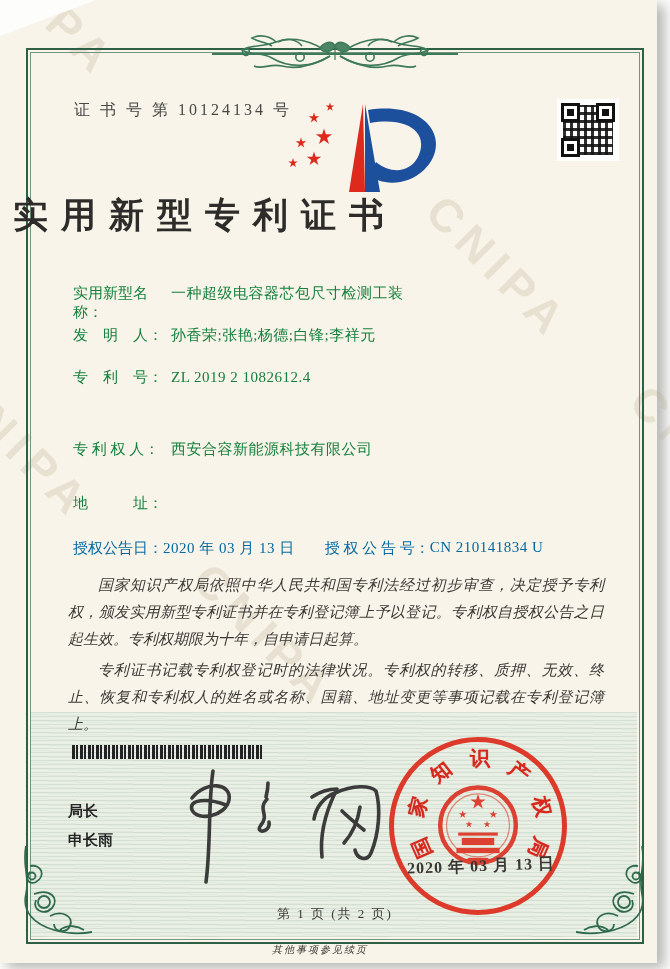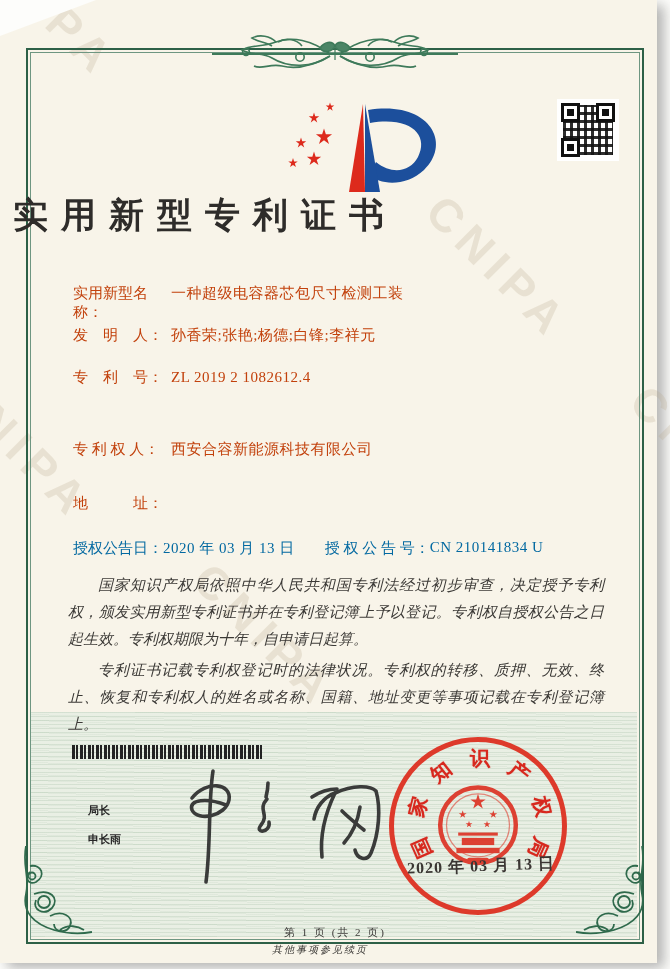--- a/index.html
+++ b/index.html
@@ -29,50 +29,50 @@
   .qr-inner{position:absolute;left:6px;top:6px;width:50px;height:50px;
      background-image:repeating-linear-gradient(90deg,#1d1d1d 0 3px,transparent 3px 7px),
                       repeating-linear-gradient(0deg,#1d1d1d 0 3px,transparent 3px 8px);
      background-blend-mode:multiply;opacity:.92;}
   .finder{position:absolute;width:13px;height:13px;border:3px solid #111;background:#fff;}
   .finder::after{content:"";position:absolute;left:3px;top:3px;width:7px;height:7px;background:#111;}
   .f-tl{left:4px;top:4px}.f-tr{right:4px;top:4px}.f-bl{left:4px;bottom:4px}
   .title{position:absolute;left:0;top:192px;width:670px;text-align:left;
          font-size:35px;font-weight:bold;color:#2e2c2a;letter-spacing:13px;text-indent:13px;}
   
-  .frow{position:absolute;left:73px;width:548px;display:flex;font-size:15px;color:#c2410c;line-height:19px;}
+  .frow{position:absolute;left:73px;width:548px;display:flex;font-size:15px;color:#15803d;line-height:19px;}
   .frow .lbl{width:98px;flex:none;}
   .frow .val{flex:1;letter-spacing:.5px;}
   .r0{top:284px}.r1{top:326px}.r2{top:368px}.r3{top:410px}.r4{top:440px}.r5{top:494px}
   .grantrow{position:absolute;left:73px;top:539px;width:560px;display:flex;font-size:15px;color:#0369a1;}
   .grantrow .lbl{flex:none}
   .grantrow .val{flex:none;margin-right:30px;letter-spacing:.5px}
   
   .legal{position:absolute;left:64px;top:568px;width:544px;font-size:15px;line-height:27px;
          color:#3b3936;font-style:italic;text-align:justify;}
   .legal p{margin:4px;text-indent:2em;}
   
   .barcode{position:absolute;left:72px;top:745px;width:192px;height:14px;
      background-image:repeating-linear-gradient(90deg,#232323 0 2px,transparent 2px 4px),
                       repeating-linear-gradient(90deg,#232323 0 3px,transparent 3px 8px);}
-  .signer{position:absolute;left:88px;top:796px;font-family:"Liberation Sans", sans-serif;
-          font-weight:600;font-size:11px;color:#262626;line-height:29px;}
+  .signer{position:absolute;left:68px;top:796px;font-family:"Liberation Sans", sans-serif;
+          font-weight:600;font-size:15px;color:#262626;line-height:29px;}
   .signature{position:absolute;left:172px;top:764px;}
   
   .seal{position:absolute;left:388px;top:736px;width:180px;height:180px;}
   .seal-ring{position:absolute;left:0;top:0;width:168px;height:168px;border:5px solid #dc2a1b;
              border-radius:50%;margin:1px;opacity:.92;}
   .seal-char{position:absolute;left:81px;top:75px;width:22px;height:22px;font-size:20px;font-weight:bold;
              color:#d7281e;text-align:center;line-height:22px;text-shadow:0 0 1px rgba(215,40,30,.6);}
   .emblem{position:absolute;left:45px;top:44px;opacity:.88;}
   .seal-date{position:absolute;left:-12px;top:120px;width:210px;text-align:center;font-size:16px;
              font-weight:bold;color:#3a3633;letter-spacing:1px;transform:rotate(-2deg);}
   
-  .pagefoot{position:absolute;left:0;top:905px;width:670px;text-align:center;font-size:11px;
-            color:#3c3a38;letter-spacing:2px;margin-top:20px;}
+  .pagefoot{position:absolute;left:0;top:905px;width:670px;text-align:center;font-size:13px;
+            color:#3c3a38;letter-spacing:2px;}
   .contnote{position:absolute;left:0;top:943px;width:640px;text-align:center;font-size:10px;
             color:#3a3835;font-style:italic;letter-spacing:2px;}
   .ornament{position:absolute;pointer-events:none;}
 </style>
 </head>
 <body>
 
 <div class="canvas">
   <div class="sheet">
 
@@ -126,20 +126,21 @@
         <path d="M6,0 C2,20 10,30 6,48 C2,66 14,78 34,84 C48,88 62,88 72,86"></path>
         <path d="M10,20 C22,18 26,30 16,36 C8,40 4,30 10,26"></path>
         <path d="M14,48 C30,42 40,52 32,62 C24,70 12,64 16,54"></path>
         <path d="M30,70 C42,64 54,70 50,80 C46,88 34,86 34,78"></path>
         <circle cx="24" cy="56" r="6"></circle>
         <circle cx="12" cy="30" r="3.5"></circle>
         <path d="M40,84 C48,78 58,80 64,84"></path>
       </g>
     </svg>
 
+    <div class="certno">证 书 号 第 10124134 号</div>
 
     <svg class="logo" width="188" height="100" viewBox="0 0 188 100">
 
       <path d="M102,14 C162,4 187,46 158,74 C140,91 114,89 103,79 L110,66 C126,79 144,76 152,61 C163,40 146,20 104,27 Z" fill="#1c4f9c"></path>
 
       <path d="M99,8 L114,96 L99,96 Z" fill="#1c4f9c"></path>
 
       <path d="M97,8 L99,96 L83,96 Z" fill="#dd2a1c"></path>
 
       <g fill="#dd2a1c">

